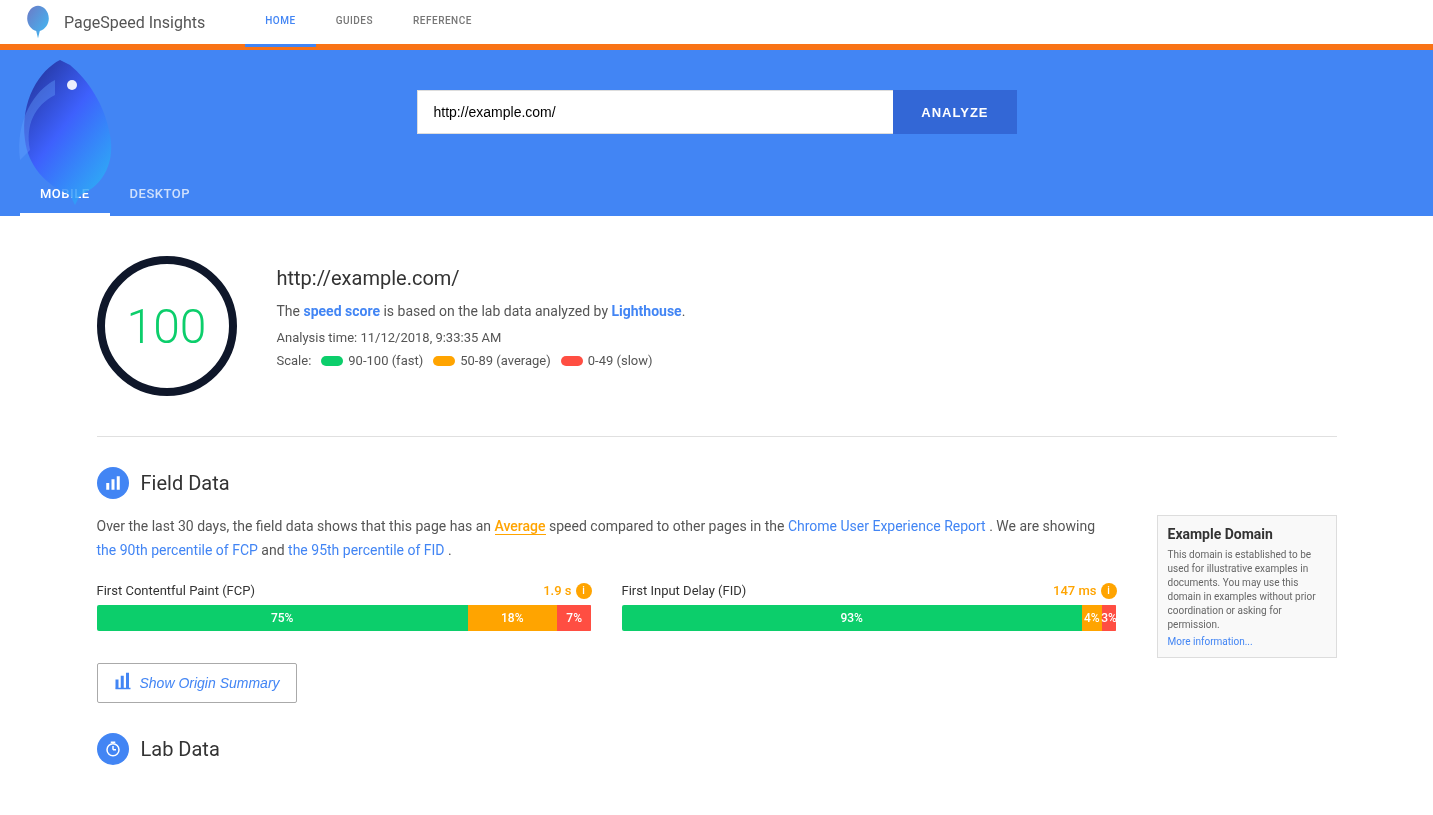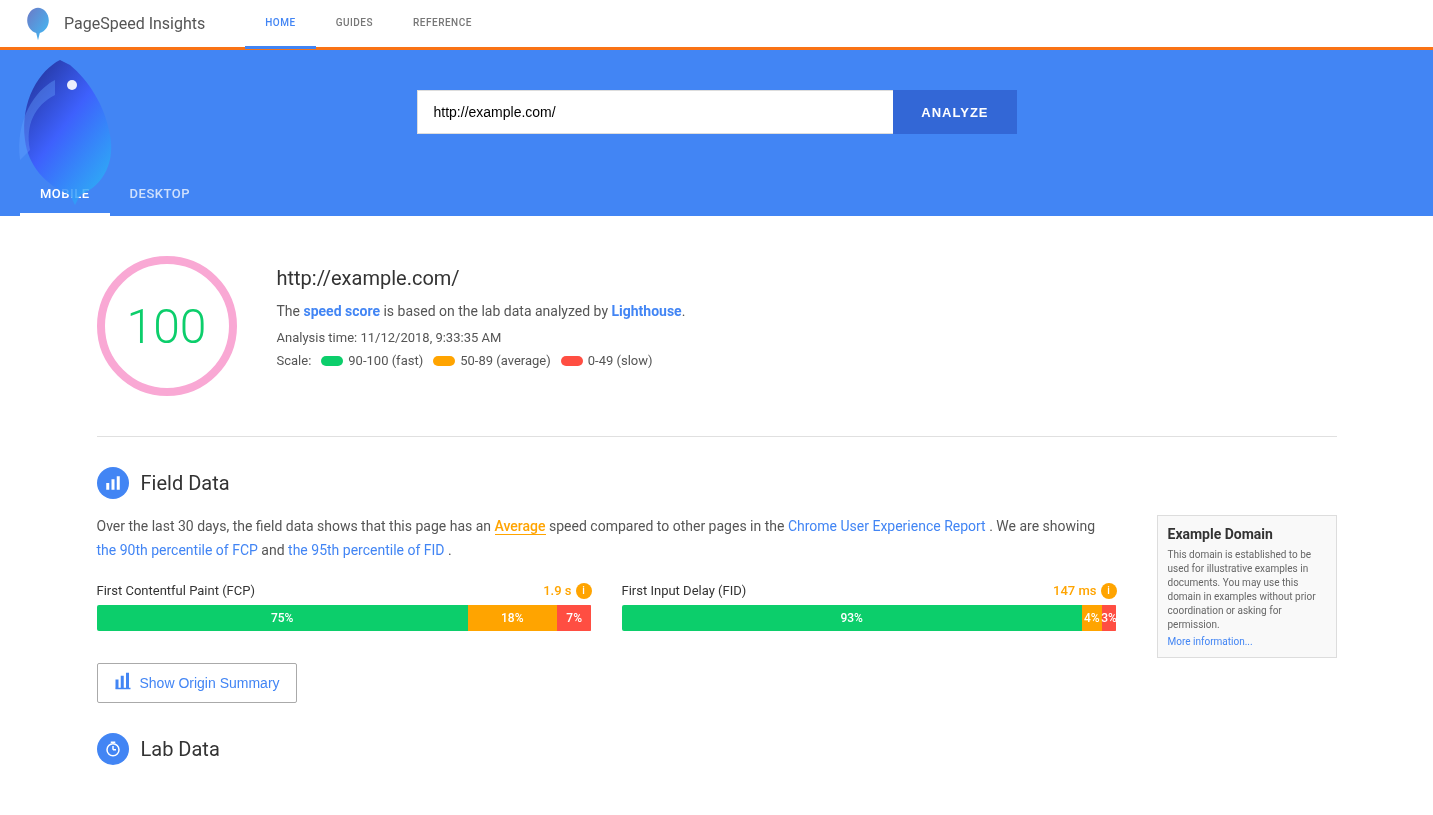--- a/index.html
+++ b/index.html
@@ -3,21 +3,21 @@
   <meta charset="utf-8">
   <style>
     * { box-sizing: border-box; margin: 0; padding: 0; }
     body { font-family: 'Roboto', Arial, sans-serif; background: #fff; color: #333; font-size: 14px; }
 
     
     .top-nav {
       display: flex;
       align-items: center;
       background: #fff;
-      border-bottom: 3px solid #f97316;
+      border-bottom: 6px solid #f97316;
       padding: 0 20px;
       height: 50px;
     }
     .nav-logo {
       display: flex;
       align-items: center;
       gap: 8px;
       margin-right: 40px;
     }
     .nav-logo-icon {
@@ -127,21 +127,21 @@
     .score-section {
       display: flex;
       align-items: flex-start;
       gap: 40px;
       margin-bottom: 40px;
     }
     .score-circle {
       width: 140px;
       height: 140px;
       border-radius: 50%;
-      border: 8px solid #f9a8d4;
+      border: 8px solid #0f172a;
       display: flex;
       align-items: center;
       justify-content: center;
       flex-shrink: 0;
     }
     .score-number {
       font-size: 48px;
       color: #0cce6b;
       font-weight: 300;
     }
@@ -325,20 +325,21 @@
       align-items: center;
       gap: 8px;
       border: 1px solid #aaa;
       background: #fff;
       padding: 8px 16px;
       cursor: pointer;
       font-size: 14px;
       color: #4285f4;
       margin-top: 16px;
       border-radius: 2px;
+      font-style: italic;
     }
     .origin-btn-icon {
       font-size: 16px;
       color: #4285f4;
     }
 
     
     .lab-section {
       margin-top: 30px;
     }

